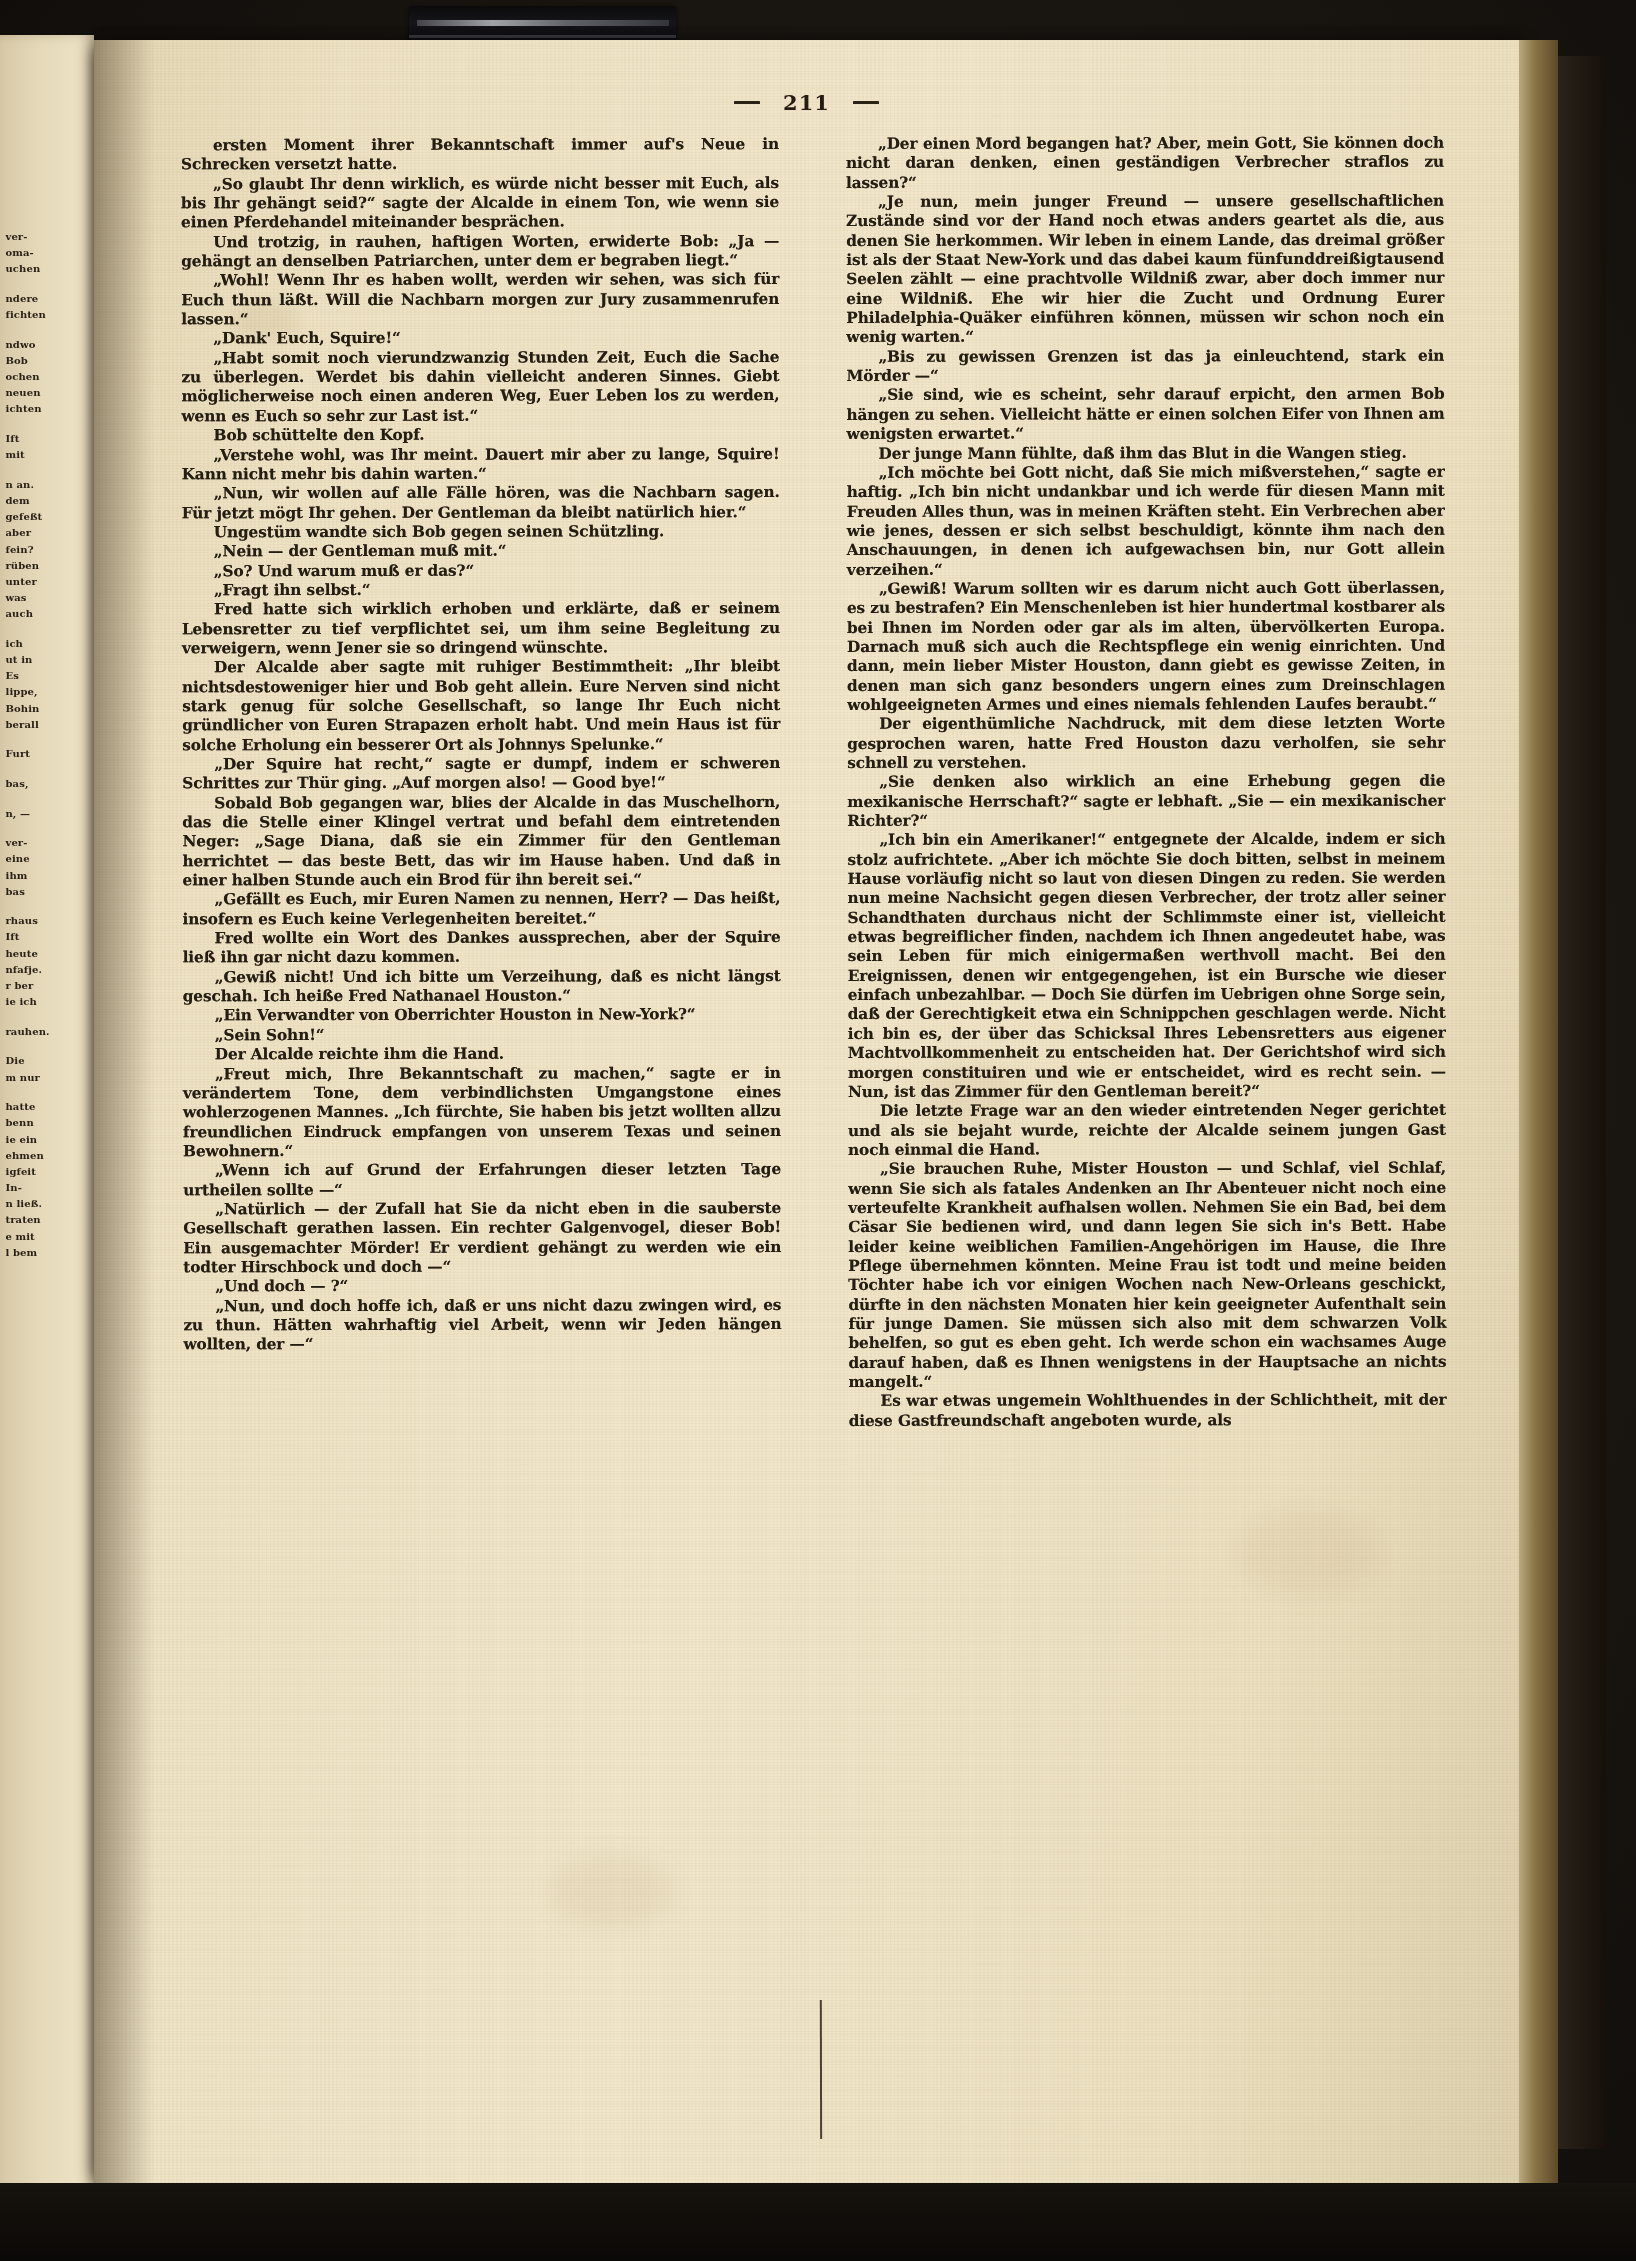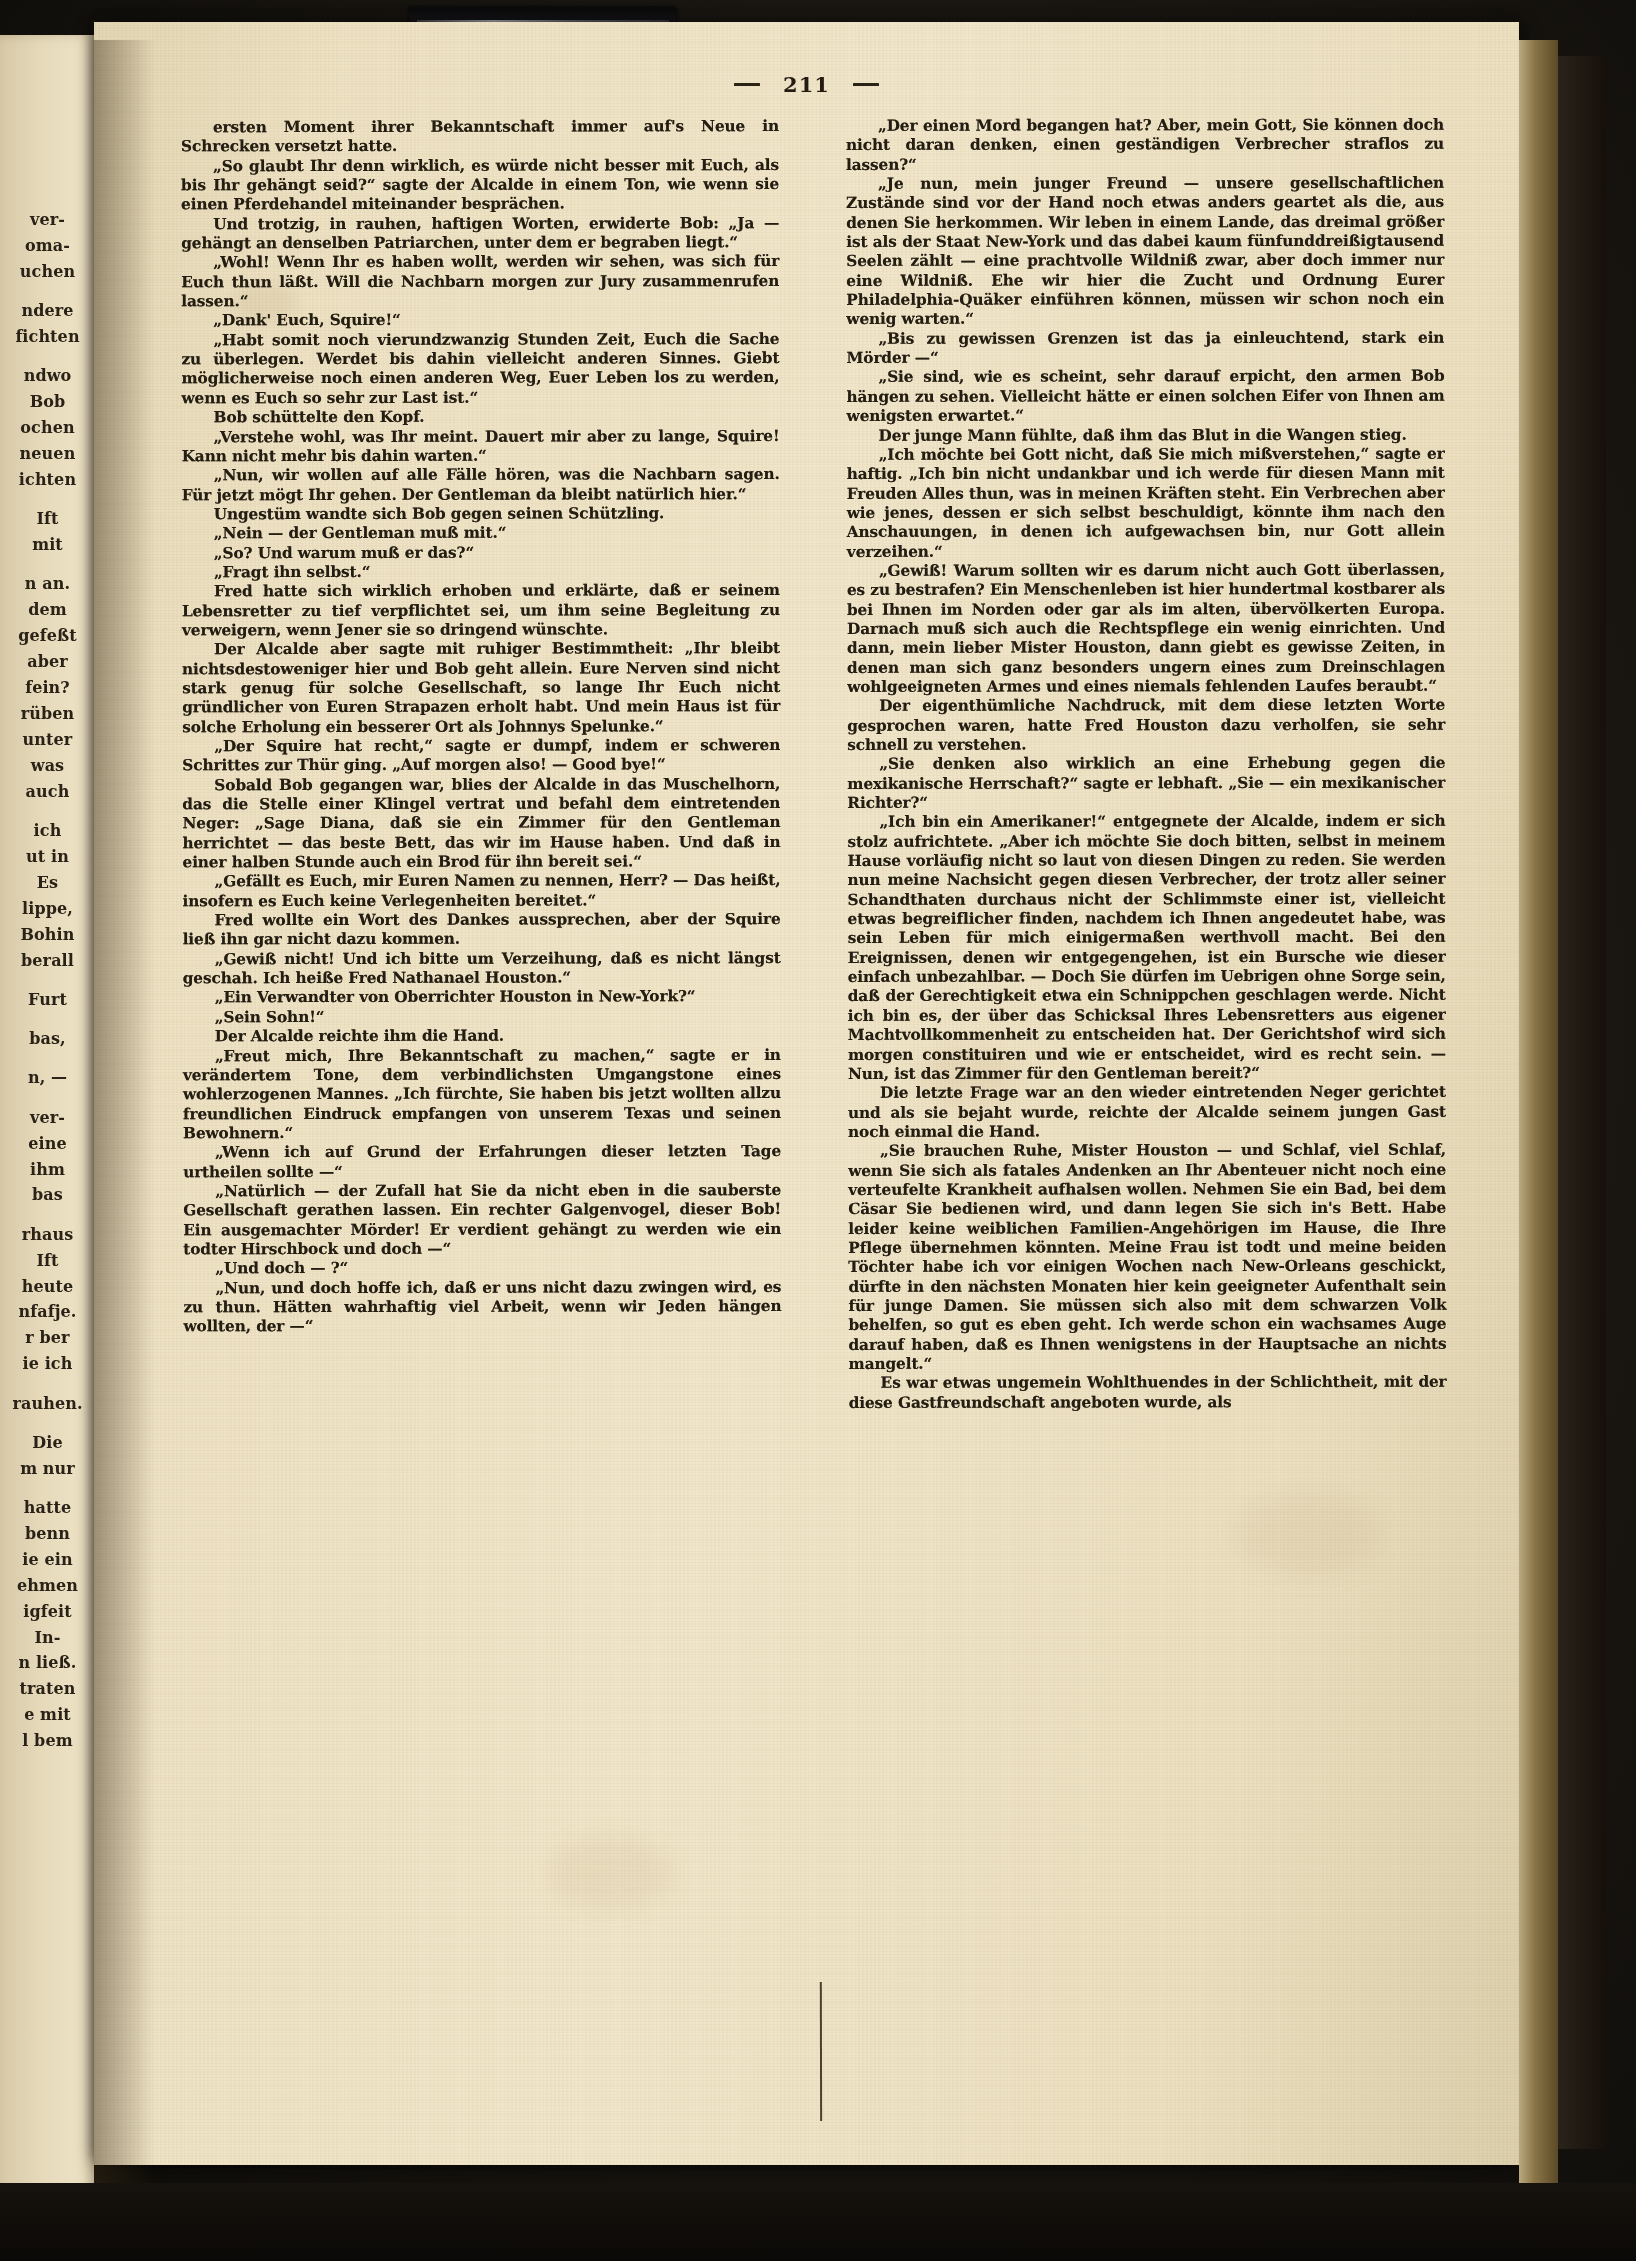--- a/index.html
+++ b/index.html
@@ -32,30 +32,30 @@
   }
 
   
   #prev-page{
     position:absolute;left:0;top:35px;width:94px;height:2165px;
     background:linear-gradient(90deg,#d7c9a8 0%,#e6dabb 45%,#efe4c7 100%);
     box-shadow:inset -7.8px 0 14.5px -5.6px rgba(90,70,40,.55);
     overflow:hidden;
   }
   #prev-page .frag-col{
-    position:absolute;right:4.5px;top:172px;width:84px;
-    text-align:center;color:#2a2216;
-    font-size:16px;line-height:1.62;letter-spacing:0.1px;
+    position:absolute;right:4.5px;top:194px;width:84px;
+    text-align:left;color:#2a2216;
+    font-size:10px;line-height:1.62;letter-spacing:0.1px;
     font-weight:600;
   }
   #prev-page .frag-col p{margin:0 0 13.4px 0;}
 
   
   #page-sheet{
-    position:absolute;left:94px;top:22px;width:1425px;height:2143px;
+    position:absolute;left:94px;top:40px;width:1425px;height:2143px;
     background:
       linear-gradient(100deg,#e3d6b4 0%,#eee2c4 14%,#f1e6ca 48%,#ece0c1 80%,#ddd0ad 100%);
     box-shadow:
       -5.6px 0 15.6px -4.5px rgba(0,0,0,.55),
       7.8px 0 19px -5.6px rgba(0,0,0,.6),
       0 5.6px 16.7px -6.7px rgba(0,0,0,.5);
   }
   
   #gutter-shadow{
     position:absolute;left:94px;top:40px;width:61px;height:2143px;

